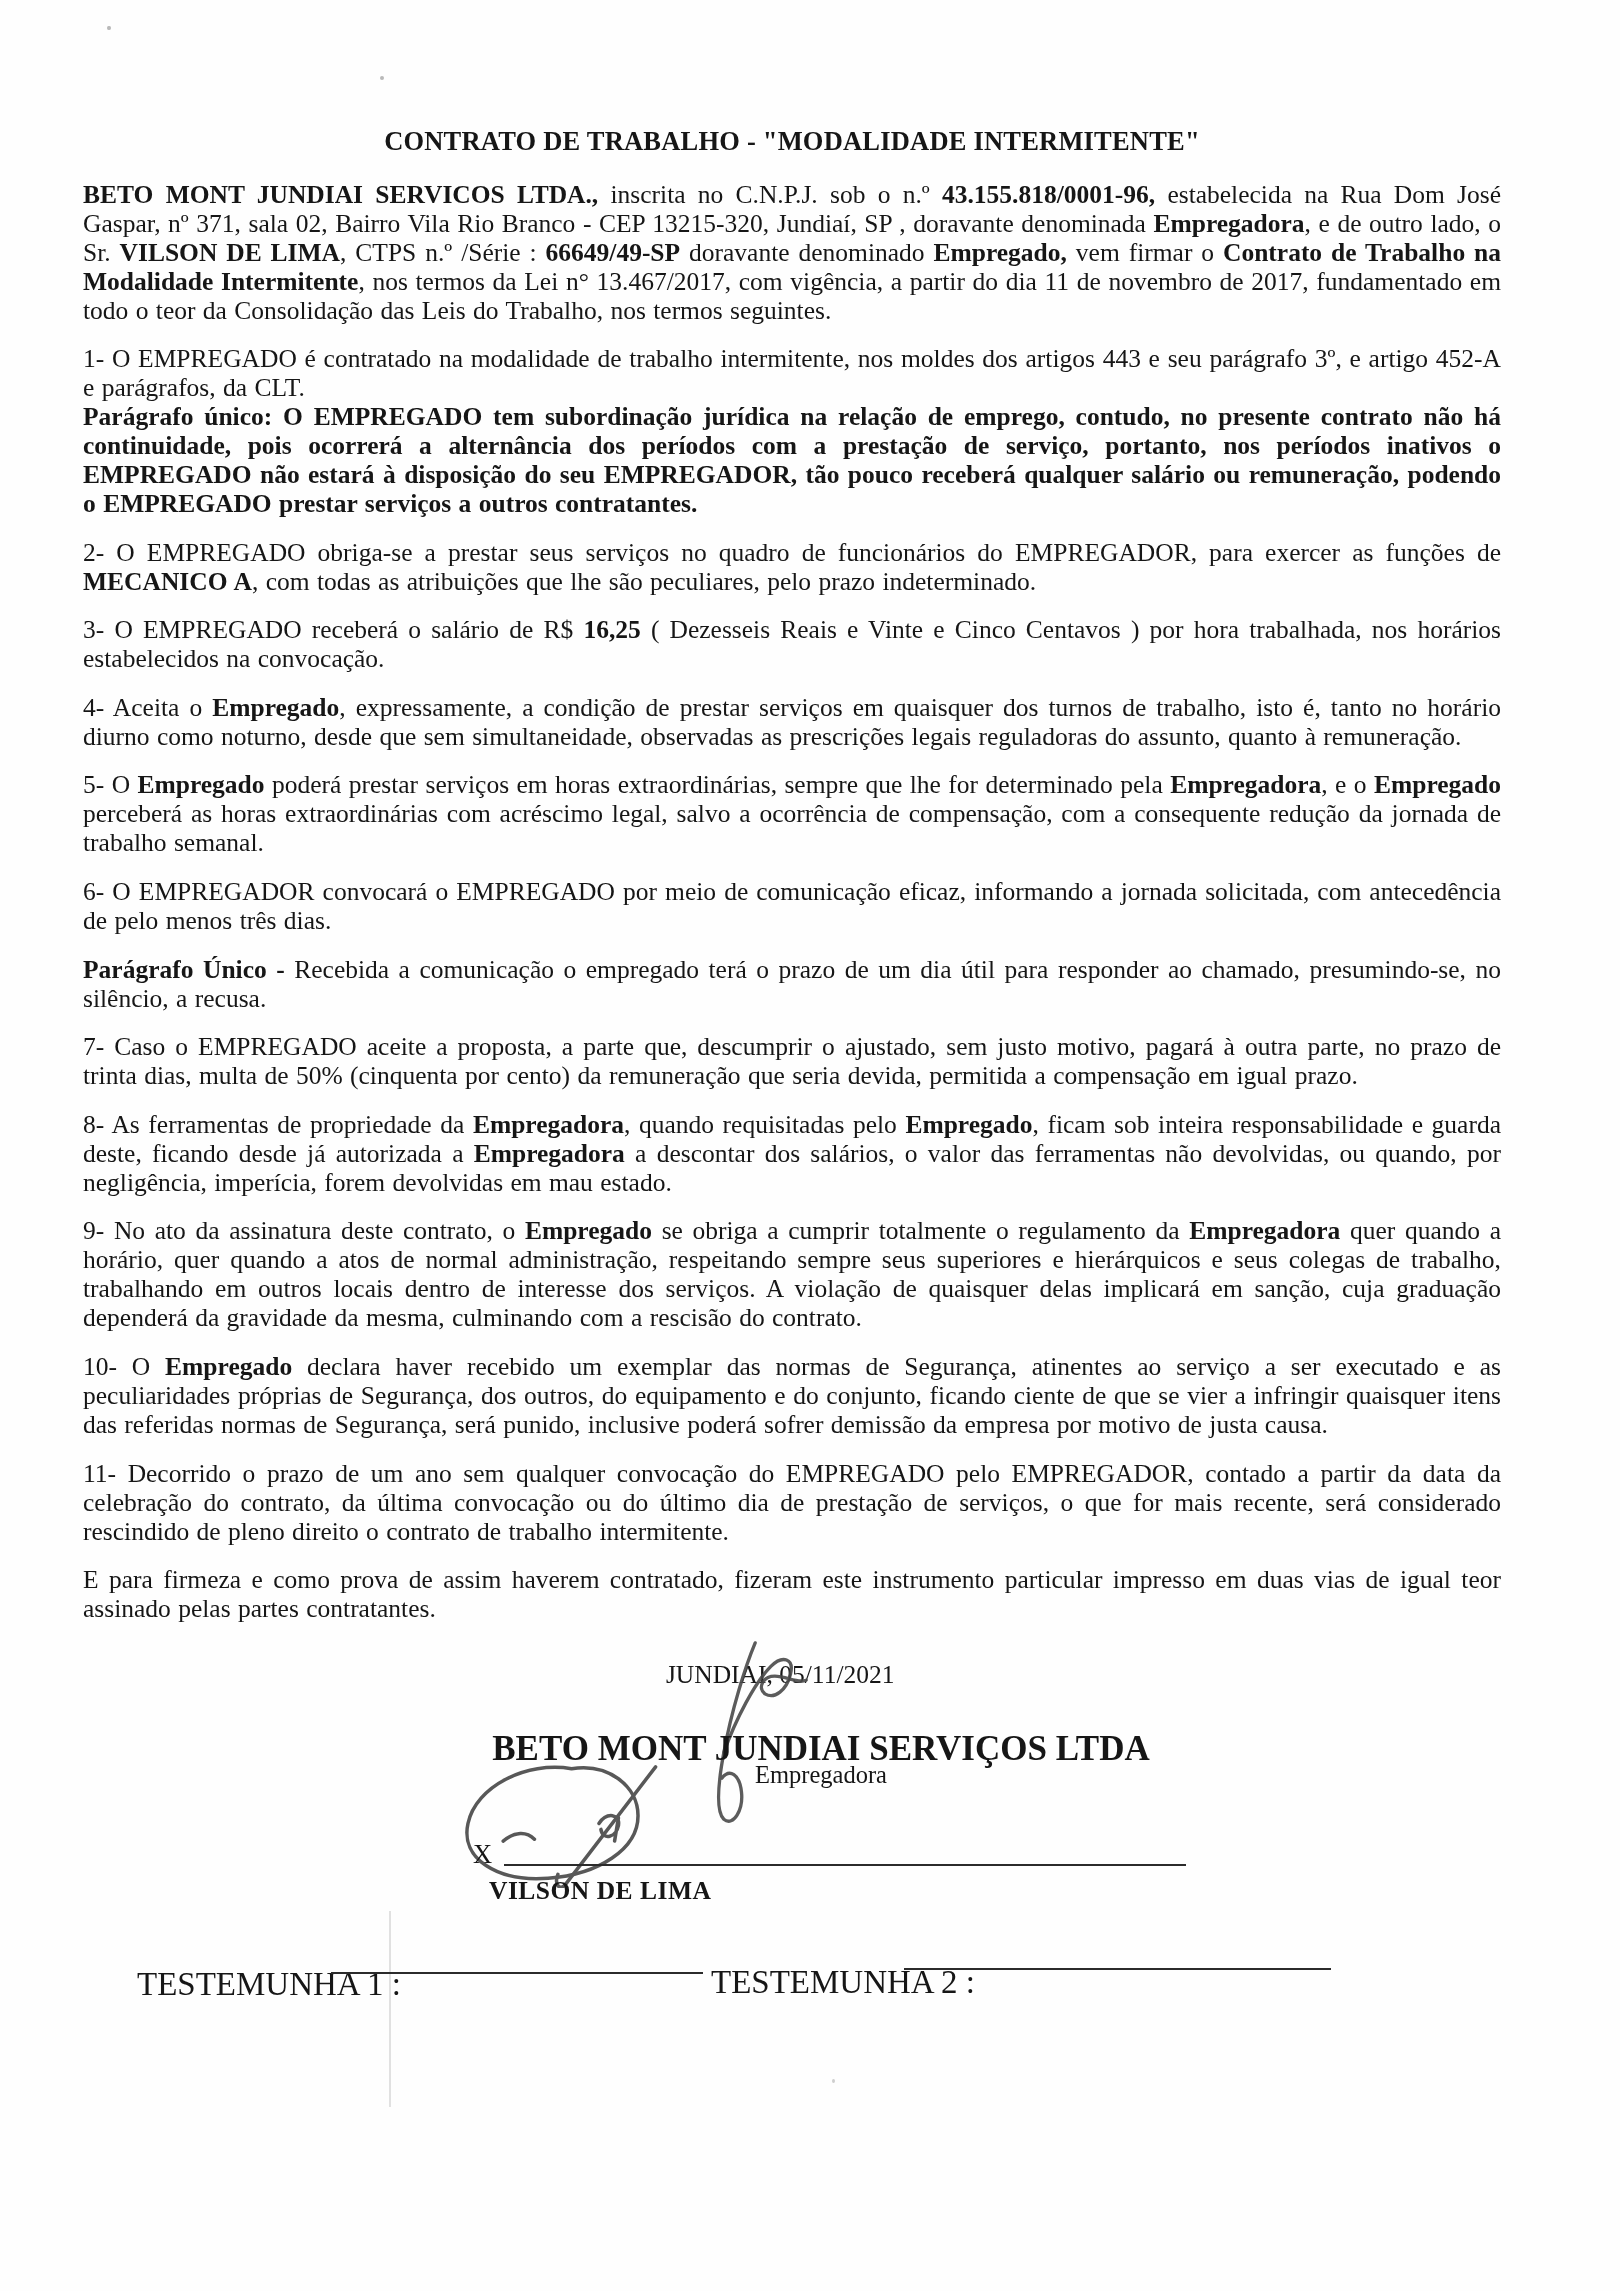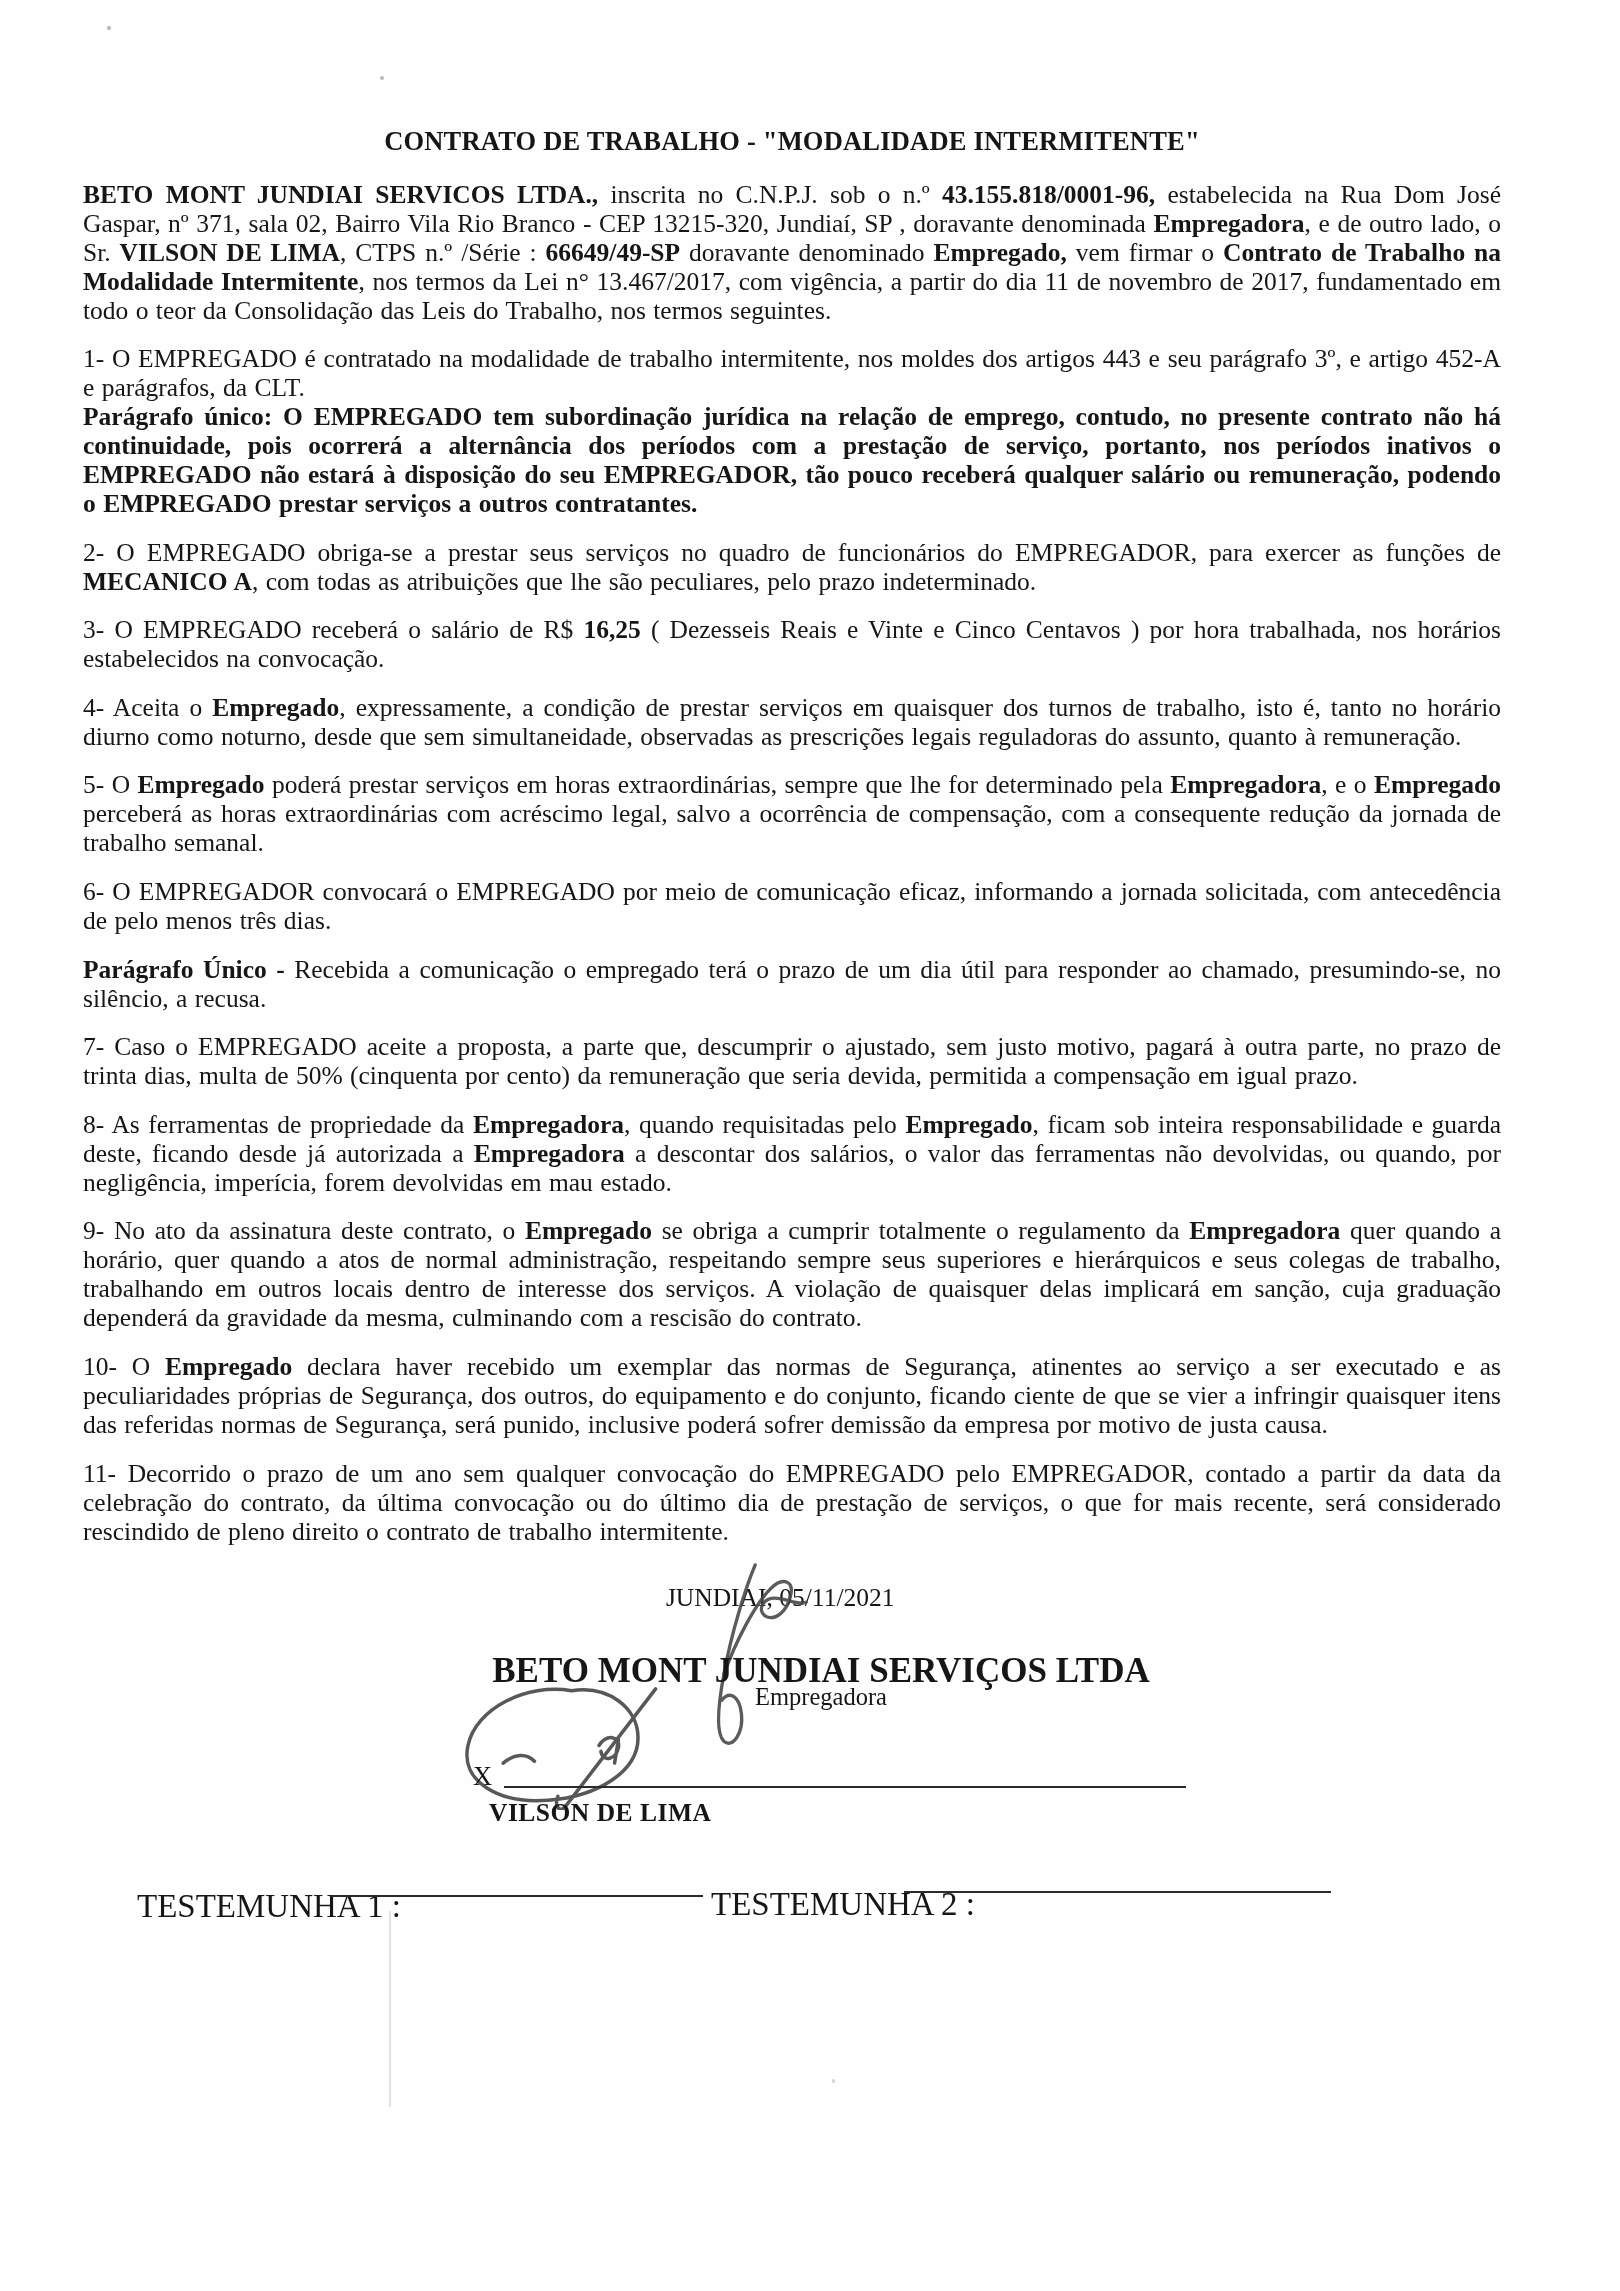--- a/index.html
+++ b/index.html
@@ -128,20 +128,21 @@
     <p class="para"><span>3- O EMPREGADO receberá o salário de R$ </span><b>16,25</b><span> ( Dezesseis Reais  e Vinte e Cinco Centavos  ) por hora trabalhada, nos horários estabelecidos na convocação.</span></p>
     <p class="para"><span>4- Aceita o </span><b>Empregado</b><span>, expressamente, a condição de prestar serviços em quaisquer dos turnos de trabalho, isto é, tanto no horário diurno como noturno, desde que sem simultaneidade, observadas as prescrições legais reguladoras do assunto, quanto à remuneração.</span></p>
     <p class="para"><span>5- O </span><b>Empregado</b><span> poderá prestar serviços em horas extraordinárias, sempre que lhe for determinado pela </span><b>Empregadora</b><span>, e o </span><b>Empregado</b><span> perceberá as horas extraordinárias com acréscimo legal, salvo a ocorrência de compensação, com a consequente redução da jornada de trabalho semanal.</span></p>
     <p class="para"><span>6- O EMPREGADOR convocará o EMPREGADO por meio de comunicação eficaz, informando a jornada solicitada, com antecedência de pelo menos três dias.</span></p>
     <p class="para"><b>Parágrafo Único -</b><span> Recebida a comunicação o empregado terá o prazo de um dia útil para responder ao chamado, presumindo-se, no silêncio, a recusa.</span></p>
     <p class="para"><span>7- Caso o EMPREGADO aceite a proposta, a parte que, descumprir o ajustado,  sem justo motivo, pagará à outra parte, no prazo de trinta dias, multa de 50% (cinquenta por cento) da remuneração que seria devida, permitida a compensação em igual prazo.</span></p>
     <p class="para"><span>8- As ferramentas de propriedade da </span><b>Empregadora</b><span>, quando requisitadas pelo </span><b>Empregado</b><span>, ficam sob inteira responsabilidade e guarda deste, ficando desde já autorizada a </span><b>Empregadora</b><span> a descontar dos salários, o valor das ferramentas não devolvidas, ou quando, por negligência, imperícia, forem devolvidas em mau estado.</span></p>
     <p class="para"><span>9- No ato da assinatura deste contrato, o </span><b>Empregado</b><span> se obriga a cumprir totalmente o regulamento da </span><b>Empregadora</b><span> quer quando a horário, quer quando a atos de normal administração, respeitando sempre seus superiores e hierárquicos e seus colegas de trabalho, trabalhando em outros locais dentro de interesse dos serviços. A violação de quaisquer delas implicará em sanção, cuja graduação dependerá da gravidade da mesma, culminando com a rescisão do contrato.</span></p>
     <p class="para"><span>10- O </span><b>Empregado</b><span> declara haver recebido um exemplar das normas de Segurança, atinentes ao serviço a ser executado e as peculiaridades próprias de Segurança, dos outros, do equipamento e do conjunto, ficando ciente de que se vier a infringir quaisquer itens das referidas normas de Segurança, será punido, inclusive poderá sofrer demissão da empresa por motivo de justa causa.</span></p>
     <p class="para"><span>11- Decorrido o prazo de um ano sem qualquer convocação do EMPREGADO pelo EMPREGADOR, contado a partir da data da celebração do contrato, da última convocação ou do último dia de prestação de serviços, o que for mais recente, será considerado rescindido de pleno direito o contrato de trabalho intermitente.</span></p>
+    <p class="para"><span>E para firmeza e como prova de assim haverem contratado, fizeram este instrumento particular impresso em duas vias de igual teor assinado pelas partes contratantes.</span></p>
 
     <div class="sig-area">
 
       <div class="date-line">JUNDIAI, 05/11/2021</div>
 
       <svg class="sig-svg sig-employer" viewBox="0 0 160 200">
         <g fill="none" stroke="#4a4a4a" stroke-width="3.4" stroke-linecap="round" opacity="0.9">
           <path d="M 96 6 C 86 30, 72 74, 64 118 C 58 150, 56 178, 64 186 C 74 194, 84 176, 82 158 C 80 140, 70 134, 62 144"></path>
           <path d="M 64 118 C 76 84, 96 46, 112 30 C 124 18, 136 22, 132 38 C 128 54, 116 64, 106 58 C 98 52, 104 40, 116 40 C 128 40, 140 48, 148 44"></path>
         </g>

